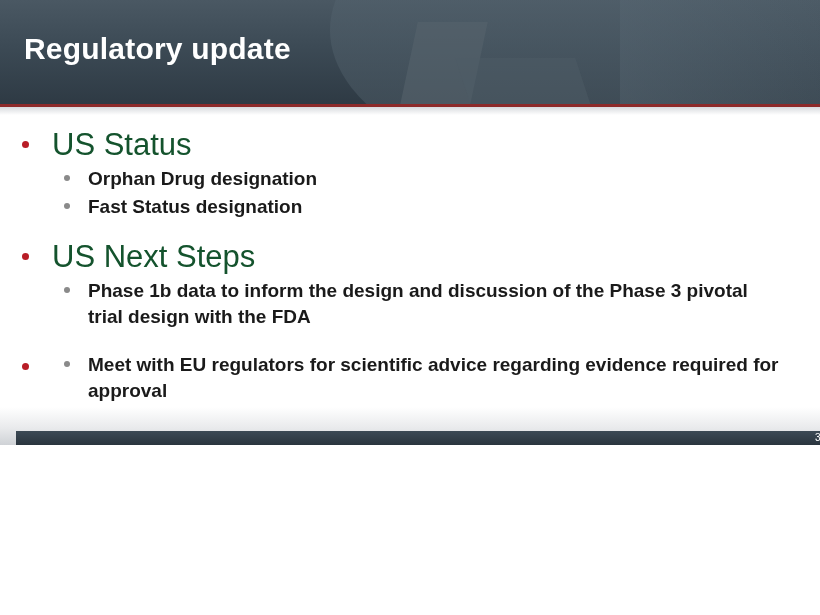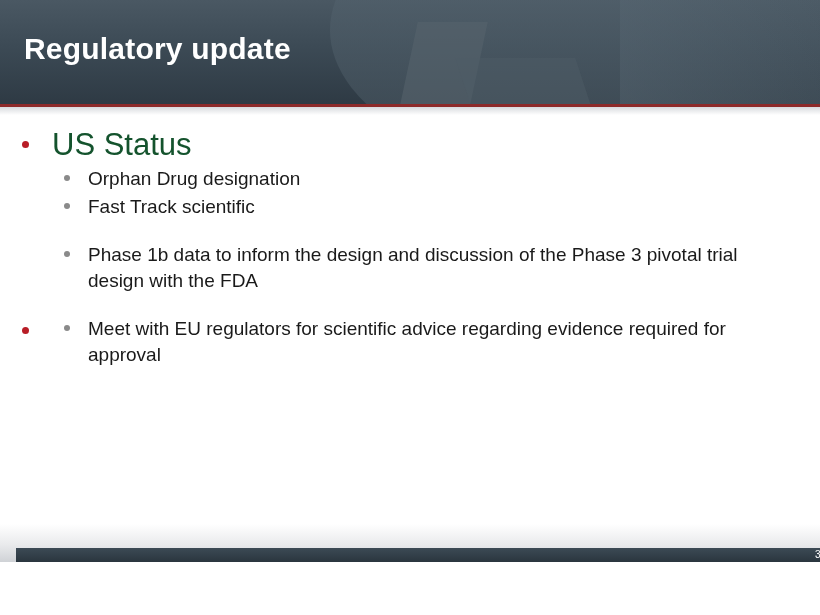--- a/index.html
+++ b/index.html
@@ -10,21 +10,21 @@
   body {
     width: 820px;
     height: 615px;
     overflow: hidden;
     font-family: "Liberation Sans", sans-serif;
   }
 
   .slide {
     position: relative;
     width: 820px;
-    height: 562px;
+    height: 445px;
     background: #ffffff;
     overflow: hidden;
   }
 
   
   .header {
     position: absolute;
     top: 0;
     left: 0;
     width: 820px;
@@ -158,20 +158,21 @@
     background: #b81d26;
   }
   .l2 {
     position: relative;
     padding-left: 88px;
     padding-right: 40px;
     font-size: 19px;
     color: #1a1a1a;
     line-height: 26px;
     margin-bottom: 2px;
+    font-weight: bold;
   }
   .l2 .bullet {
     position: absolute;
     left: 64px;
     top: 9px;
     width: 6px;
     height: 6px;
     border-radius: 50%;
     background: #8a8a8a;
   }
@@ -226,25 +227,29 @@
       <div class="l1">
         <span class="bullet"></span>
         <span>US Status</span>
       </div>
       <div class="l2">
         <span class="bullet"></span>
         <span>Orphan Drug designation</span>
       </div>
       <div class="l2">
         <span class="bullet"></span>
-        <span>Fast Track scientific</span>
+        <span>Fast Status designation</span>
       </div>
     </div>
 
     <div class="block">
+      <div class="l1">
+        <span class="bullet"></span>
+        <span>US Next Steps</span>
+      </div>
       <div class="l2">
         <span class="bullet"></span>
         <span>Phase 1b data to inform the design and discussion of the Phase 3 pivotal trial design with the FDA</span>
       </div>
     </div>
 
     <div class="block">
       <div class="l1">
         <span class="bullet"></span>
       </div>

